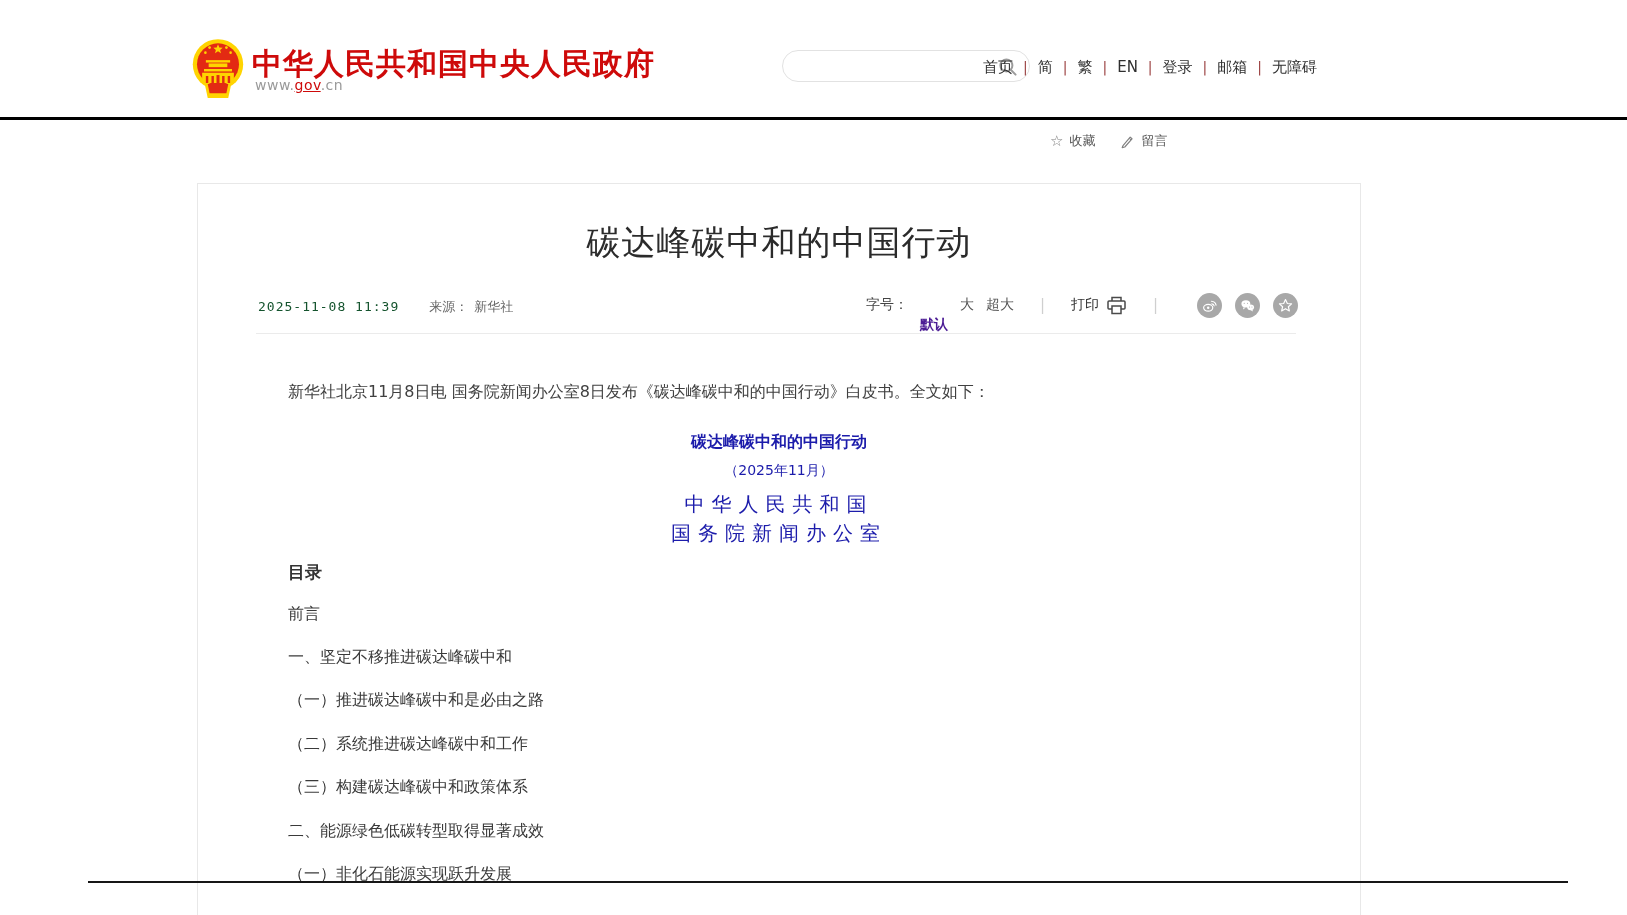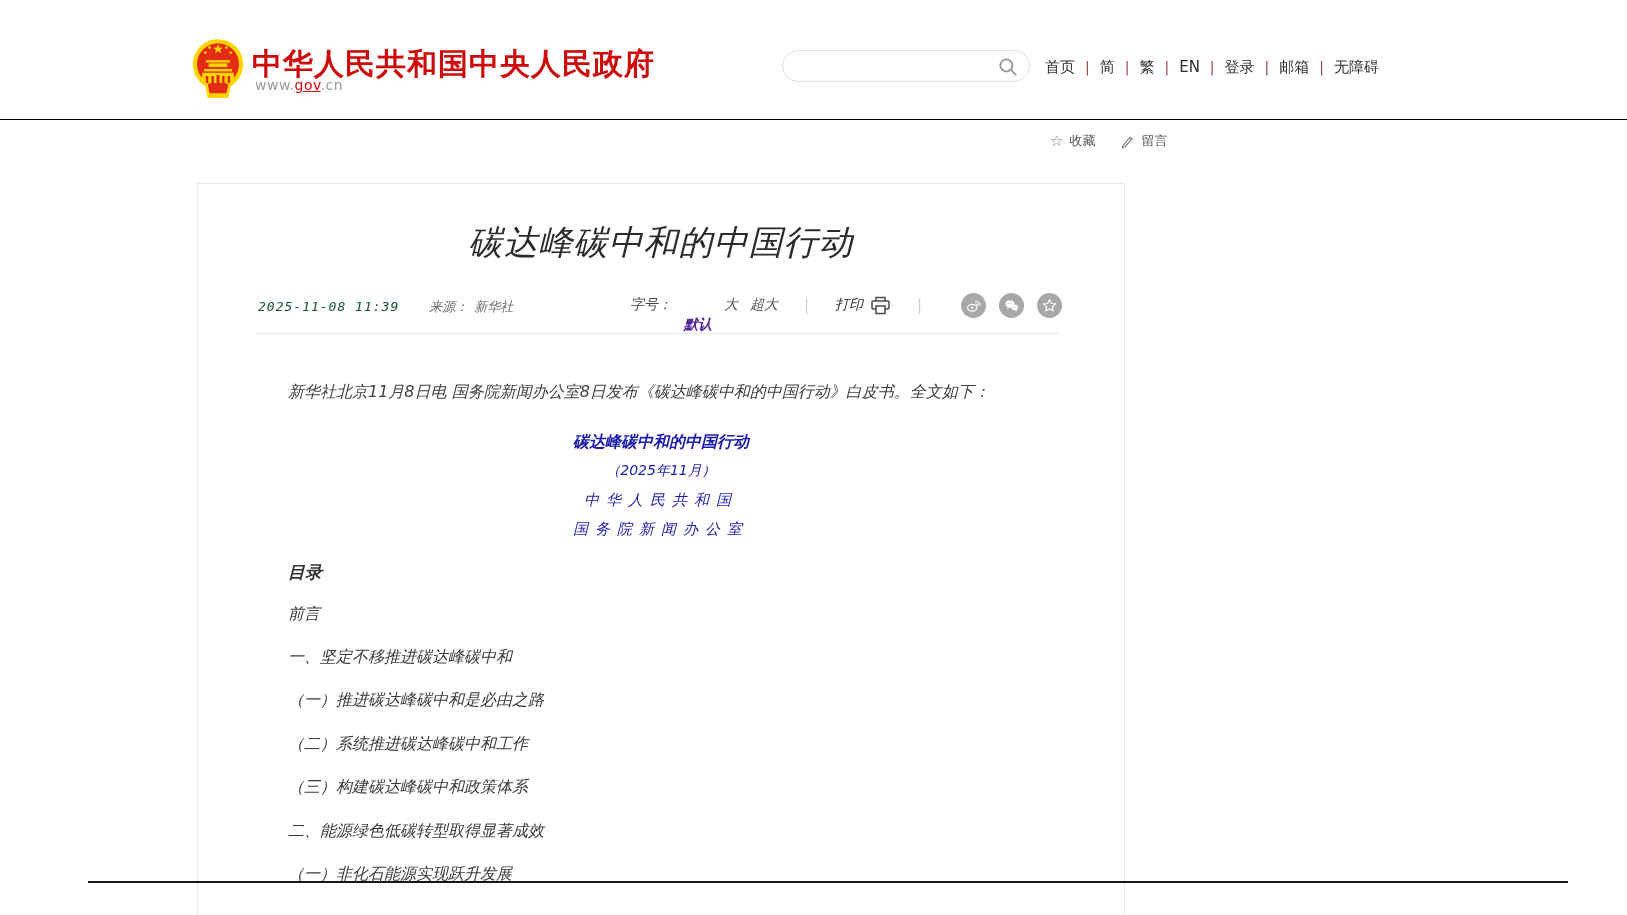--- a/index.html
+++ b/index.html
@@ -3,37 +3,37 @@
 <meta charset="utf-8">
 <style>
   * { margin:0; padding:0; box-sizing:border-box; }
   html,body { background:#ffffff; }
   body {
     width:1627px; height:915px; position:relative; overflow:hidden;
     font-family:"DejaVu Sans","Liberation Sans",sans-serif;
     color:#333;
   }
   
-  .site-header { position:absolute; left:0; top:0; width:1627px; height:120px; background:#fff; border-bottom:1px solid #000000; }
+  .site-header { position:absolute; left:0; top:0; width:1627px; height:120px; background:#fff; border-bottom:3px solid #000000; }
   .emblem { position:absolute; left:190px; top:37px; width:56px; height:64px; }
   .site-title { position:absolute; left:252px; top:44px; font-size:30px; font-weight:bold; color:#CE0A0A; letter-spacing:1px; white-space:nowrap; }
   .site-url { position:absolute; left:255px; top:77px; font-size:14px; color:#9a9a9a; letter-spacing:.5px; }
   .site-url .gov { color:#CE0A0A; text-decoration:underline; }
   .searchbox { position:absolute; left:782px; top:50px; width:248px; height:32px; background:#fff; border:1px solid #e2e2e2; border-radius:16px; }
   .searchbox input { position:absolute; left:16px; top:3px; width:186px; height:24px; border:none; outline:none; background:transparent; font-size:14px; color:#333; }
   .searchbox .mag { position:absolute; right:11px; top:6px; }
-  .top-nav { position:absolute; left:1045px; top:55px; height:24px; display:flex; align-items:center; font-size:15px; color:#2f2f2f; white-space:nowrap;text-align:right; }
+  .top-nav { position:absolute; left:983px; top:55px; height:24px; display:flex; align-items:center; font-size:15px; color:#2f2f2f; white-space:nowrap;text-align:right; }
   .top-nav .nav-link { cursor:pointer; }
   .top-nav .nav-sep { color:#9C4343; margin:0 10px; font-size:14px; }
   
   .action-row { position:absolute; left:1050px; top:132px; display:flex; align-items:center; font-size:13px; color:#555; }
   .action-row .glyph { color:#808080; font-size:15px; margin-right:6px; line-height:1; }
   .action-row .gap { width:24px; }
   
-  .content-panel { position:absolute; left:197px; top:183px; width:928px; height:732px; background:#fff; border:1px solid #e8e8e8; border-bottom:none;font-style:italic; }
+  .content-panel { position:absolute; left:197px; top:183px; width:1164px; height:732px; background:#fff; border:1px solid #e8e8e8; border-bottom:none; }
   .article-title { position:absolute; left:0; top:36px; width:100%; text-align:center; font-size:34px; font-weight:400; color:#2b2b2b; letter-spacing:1px; }
   .meta-left { position:absolute; left:60px; top:114px; display:flex; align-items:baseline; font-size:13px; color:#666; }
   .meta-date { font-family:"DejaVu Sans Mono","Liberation Mono",monospace; letter-spacing:1px; color:#14532d; }
   .meta-source-label { margin-left:30px; }
   .meta-source { margin-left:6px; }
   .meta-right { position:absolute; right:62px; top:106px; height:30px; display:flex; align-items:center; font-size:14px; }
   .fs-label { color:#444; }
   .fs-opt { margin-left:12px; cursor:pointer; color:#555; }
   .fs-opt.active { color:#4c1d95; font-weight:bold;margin-top:40px; }
   .tool-sep { color:#cfcfcf; margin:0 26px; font-size:15px; }
@@ -41,21 +41,21 @@
   .print-icon { margin-left:7px; cursor:pointer; }
   .share-icon { width:25px; height:25px; border-radius:50%; background:#A8A8A8; margin-left:13px; display:flex; align-items:center; justify-content:center; cursor:pointer; }
   .share-icon:first-of-type { margin-left:0; }
   .meta-divider { position:absolute; left:58px; right:64px; top:149px; border-top:1px solid #ebebeb; }
   
   .para { position:absolute; line-height:1.5; }
   .intro { left:58px; top:196px; width:1050px; font-size:16px; color:#404040; text-indent:2em; }
   .doc-center { left:0; width:100%; text-align:center; color:#1C1CAB; }
   .doc-title { top:246px; font-size:16px; font-weight:bold; }
   .doc-date { top:276px; font-size:14px; }
-  .doc-org { font-family:"DejaVu Serif","Liberation Serif",serif; font-size:15px; letter-spacing:7px; }
+  .doc-org { font-family:"DejaVu Serif","Liberation Serif",serif; font-size:20px; letter-spacing:7px; }
   .doc-org-1 { top:305px; }
   .doc-org-2 { top:334px; }
   .toc-heading { left:90px; top:376px; font-size:17px; font-weight:bold; color:#333; }
   .toc-item { left:90px; font-size:16px; color:#3a3a3a; }
   
   .bottom-line { position:absolute; left:88px; top:881px; width:1480px; height:2px; background:#161616; }
 </style>
 </head>
 <body>
 

